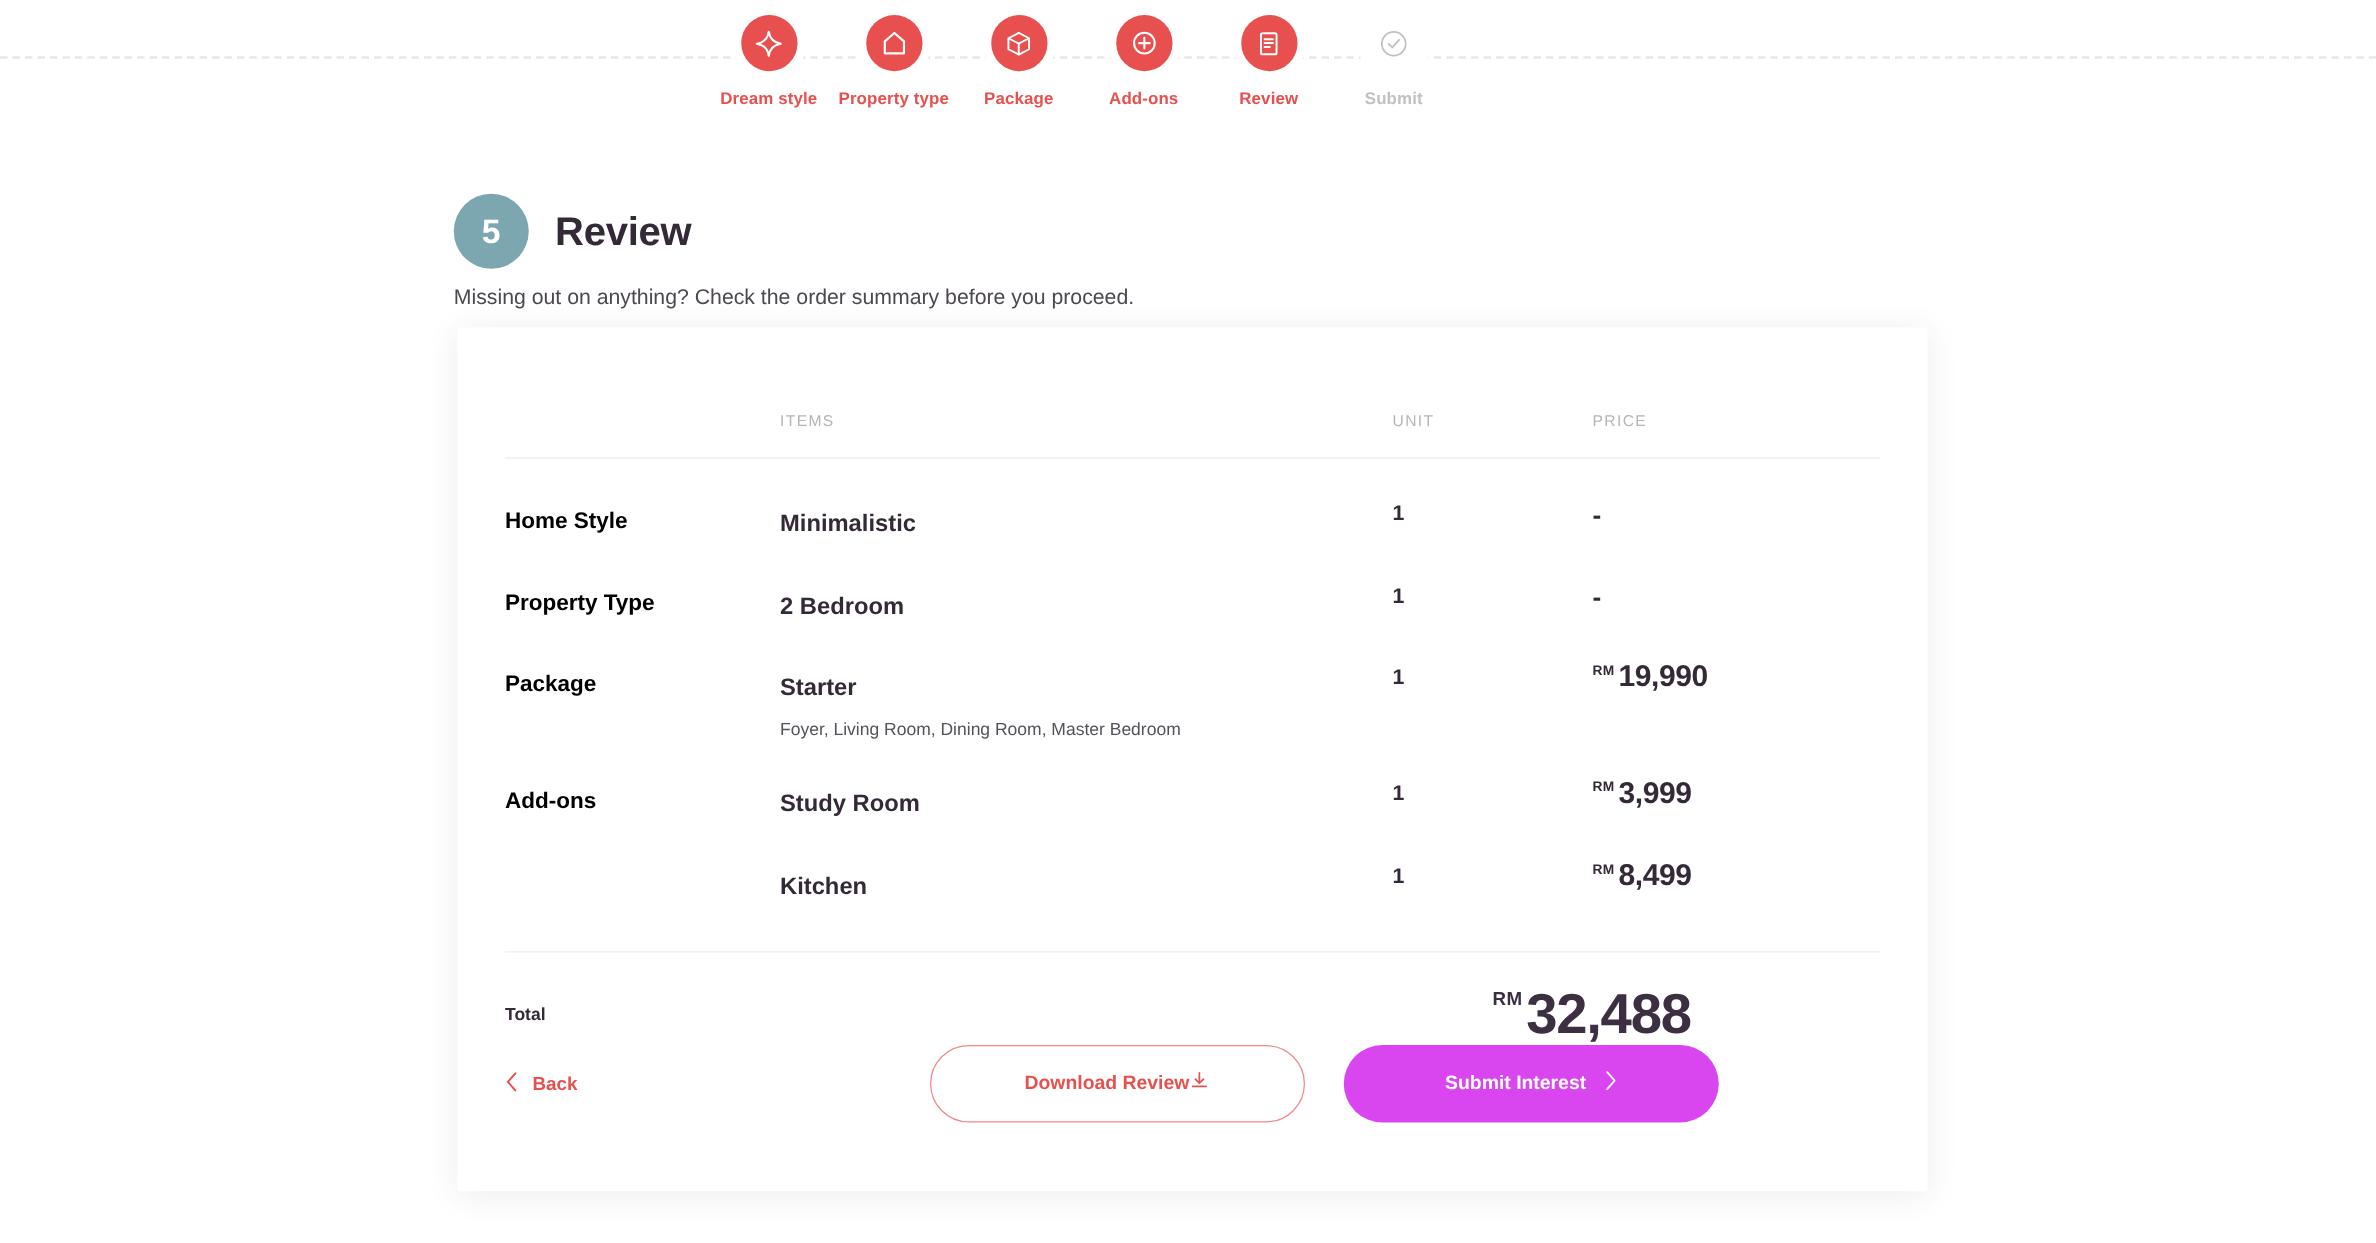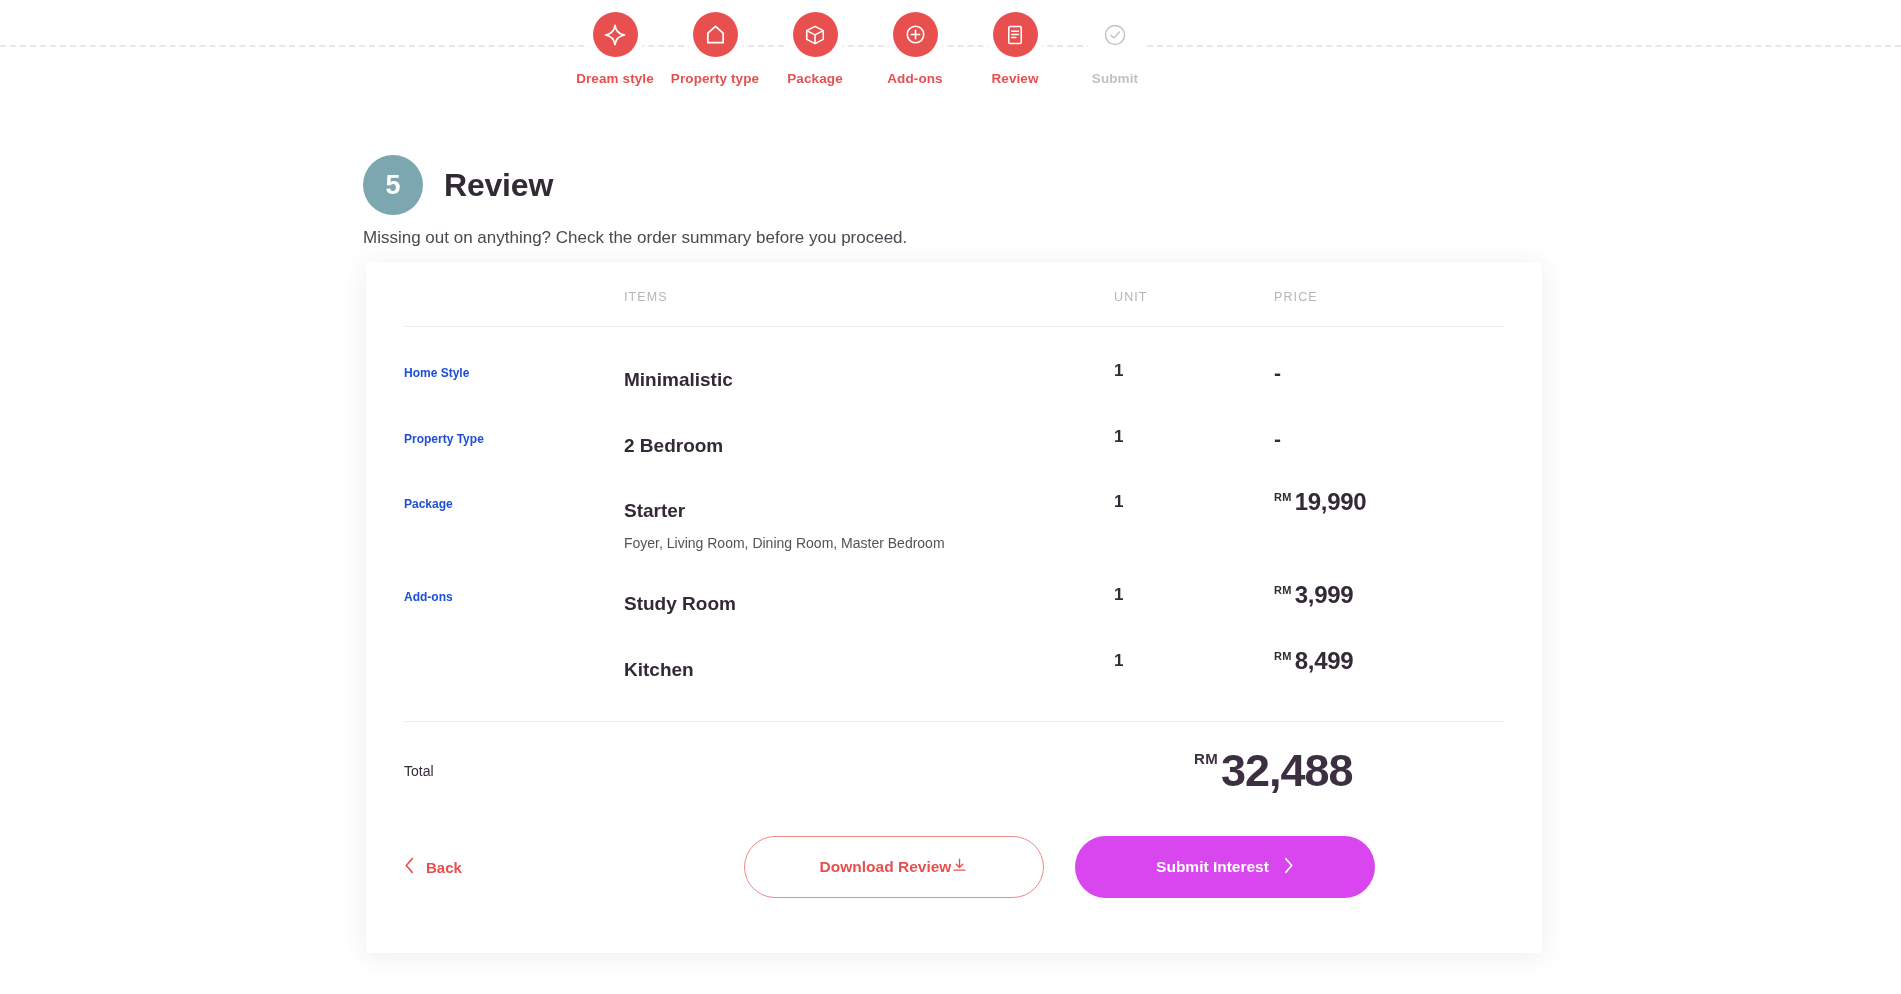--- a/index.html
+++ b/index.html
@@ -135,36 +135,37 @@
     align-items: flex-start;
   }
   .c-label { width: 220px; flex: 0 0 220px; }
   .c-item  { width: 490px; flex: 0 0 490px; }
   .c-unit  { width: 160px; flex: 0 0 160px; }
   .c-price { flex: 1 1 auto; }
 
   #table-head {
     padding-bottom: 22px;
     border-bottom: 1px solid #ededee;
+    margin-top: 40px;
   }
   .col-head {
     font-size: 12.5px;
     color: #b7b4b8;
     letter-spacing: 1.1px;
     font-weight: normal;
   }
 
   .data-row {
     padding-top: 31px;
     padding-bottom: 0;
   }
   .row-label {
-    font-size: 12px;
-    font-weight: bold;
-    color: #1d4ed8;
+    font-size: 18px;
+    font-weight: bold;
+    color: #000000;
     padding-top: 8px;
   }
   .item-name {
     font-size: 19px;
     font-weight: bold;
     color: #342a37;
     line-height: 1.3;
     margin-top: 10px;
   }
   .item-desc {
@@ -207,21 +208,21 @@
 
   #total-row {
     display: flex;
     align-items: center;
     padding-top: 26px;
   }
   #total-label {
     width: 220px;
     flex: 0 0 220px;
     font-size: 14px;
-    font-weight: normal;
+    font-weight: bold;
     color: #342a37;
   }
   #total-spacer { flex: 1 1 auto; }
   #total-amount {
     font-size: 45px;
     font-weight: bold;
     color: #3c2f41;
     letter-spacing: -1px;
     line-height: 1;
     width: 310px;

